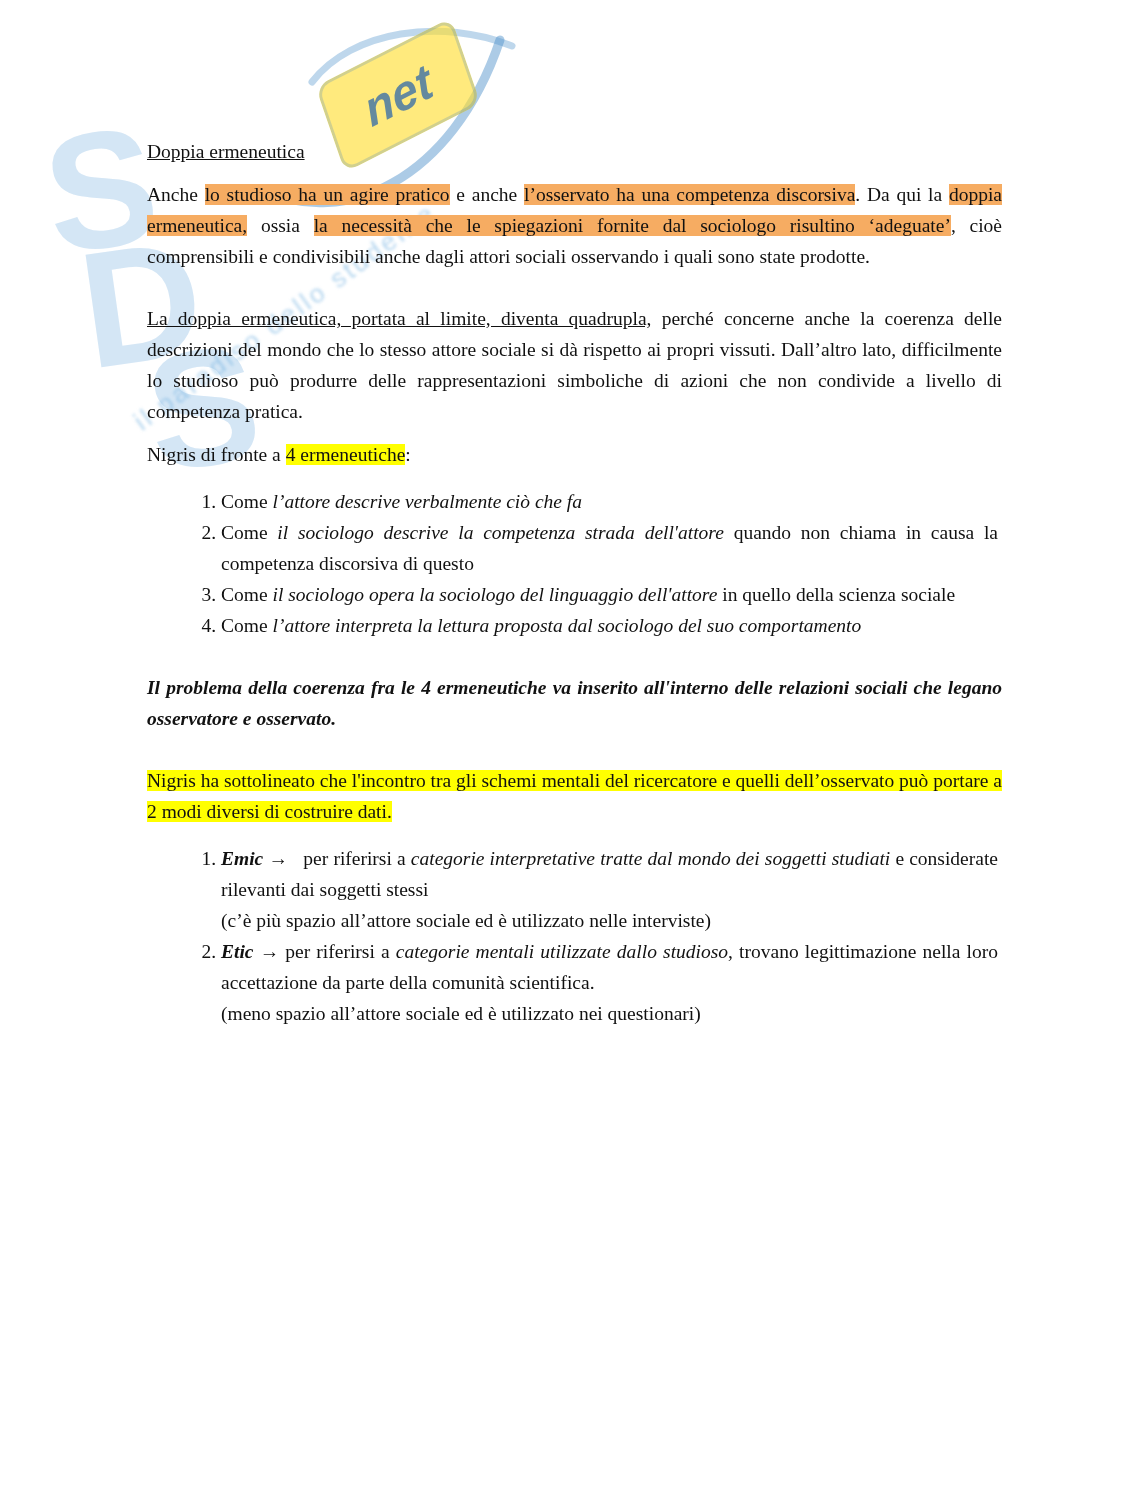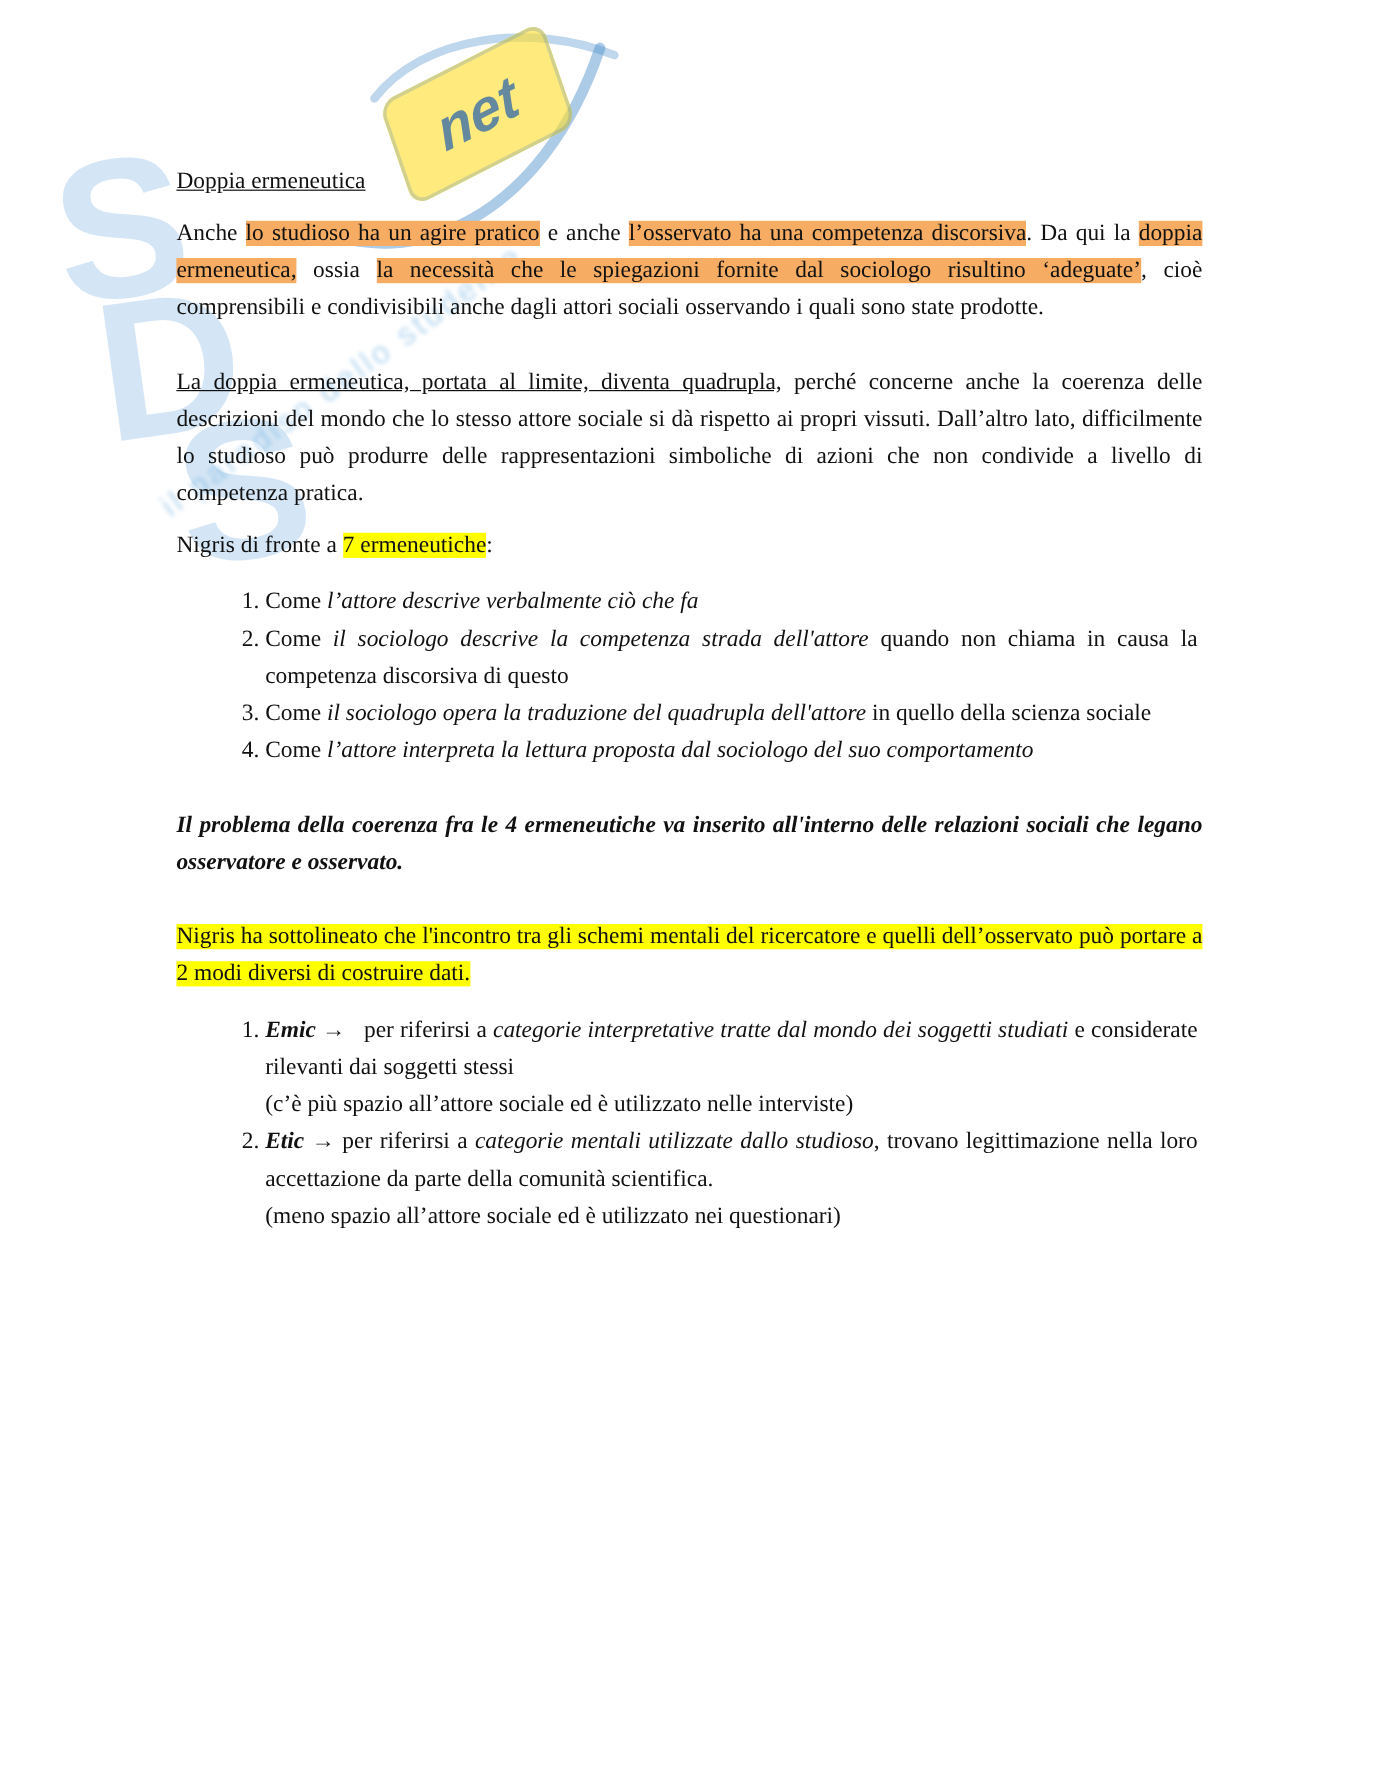--- a/index.html
+++ b/index.html
@@ -104,26 +104,26 @@
 
 <div class="content">
 
   <p><span class="u">Doppia ermeneutica</span></p>
 
 
   <p class="mb1"><span>Anche </span><span class="hl-o">lo studioso ha un agire pratico</span><span> e anche </span><span class="hl-o">l’osservato ha una competenza discorsiva</span><span>. Da qui la </span><span class="hl-o">doppia ermeneutica,</span><span> ossia </span><span class="hl-o">la necessità che le spiegazioni fornite dal sociologo risultino ‘adeguate’</span><span>, cioè comprensibili e condivisibili anche dagli attori sociali osservando i quali sono state prodotte.</span></p>
 
   <p><span class="u">La doppia ermeneutica, portata al limite, diventa quadrupla,</span><span> perché concerne anche la coerenza delle descrizioni del mondo che lo stesso attore sociale si dà rispetto ai propri vissuti. Dall’altro lato, difficilmente lo studioso può produrre delle rappresentazioni simboliche di azioni che non condivide a livello di competenza pratica.</span></p>
 
-  <p><span>Nigris di fronte a </span><span class="hl-y">7 ermeneutiche</span><span>:</span></p>
+  <p><span>Nigris di fronte a </span><span class="hl-y">4 ermeneutiche</span><span>:</span></p>
 
   <ol>
     <li><span>Come </span><span class="it">l’attore descrive verbalmente ciò che fa</span><span></span></li>
     <li><span>Come </span><span class="it">il sociologo descrive la competenza strada dell'attore</span><span> quando non chiama in causa la competenza discorsiva di questo</span></li>
-    <li><span>Come </span><span class="it">il sociologo opera la traduzione del quadrupla dell'attore</span><span> in quello della scienza sociale</span></li>
+    <li><span>Come </span><span class="it">il sociologo opera la sociologo del linguaggio dell'attore</span><span> in quello della scienza sociale</span></li>
     <li><span>Come </span><span class="it">l’attore interpreta la lettura proposta dal sociologo del suo comportamento</span><span></span></li>
   </ol>
 
   <p class="b mt1 mb1"><span>Il problema della coerenza fra le 4 ermeneutiche va inserito all'interno delle relazioni sociali che legano osservatore e osservato.</span></p>
 
   <p><span class="hl-y">Nigris ha sottolineato che l'incontro tra gli schemi mentali del ricercatore e quelli dell’osservato può portare a 2 modi diversi di costruire dati.</span></p>
 
 
   <ol>
     <li><span class="b">Emic</span><span class="pre"> →   per riferirsi a </span><span class="it">categorie interpretative tratte dal mondo dei soggetti studiati</span><span> e considerate rilevanti dai soggetti stessi</span><span class="note">(c’è più spazio all’attore sociale ed è utilizzato nelle interviste)</span></li>

